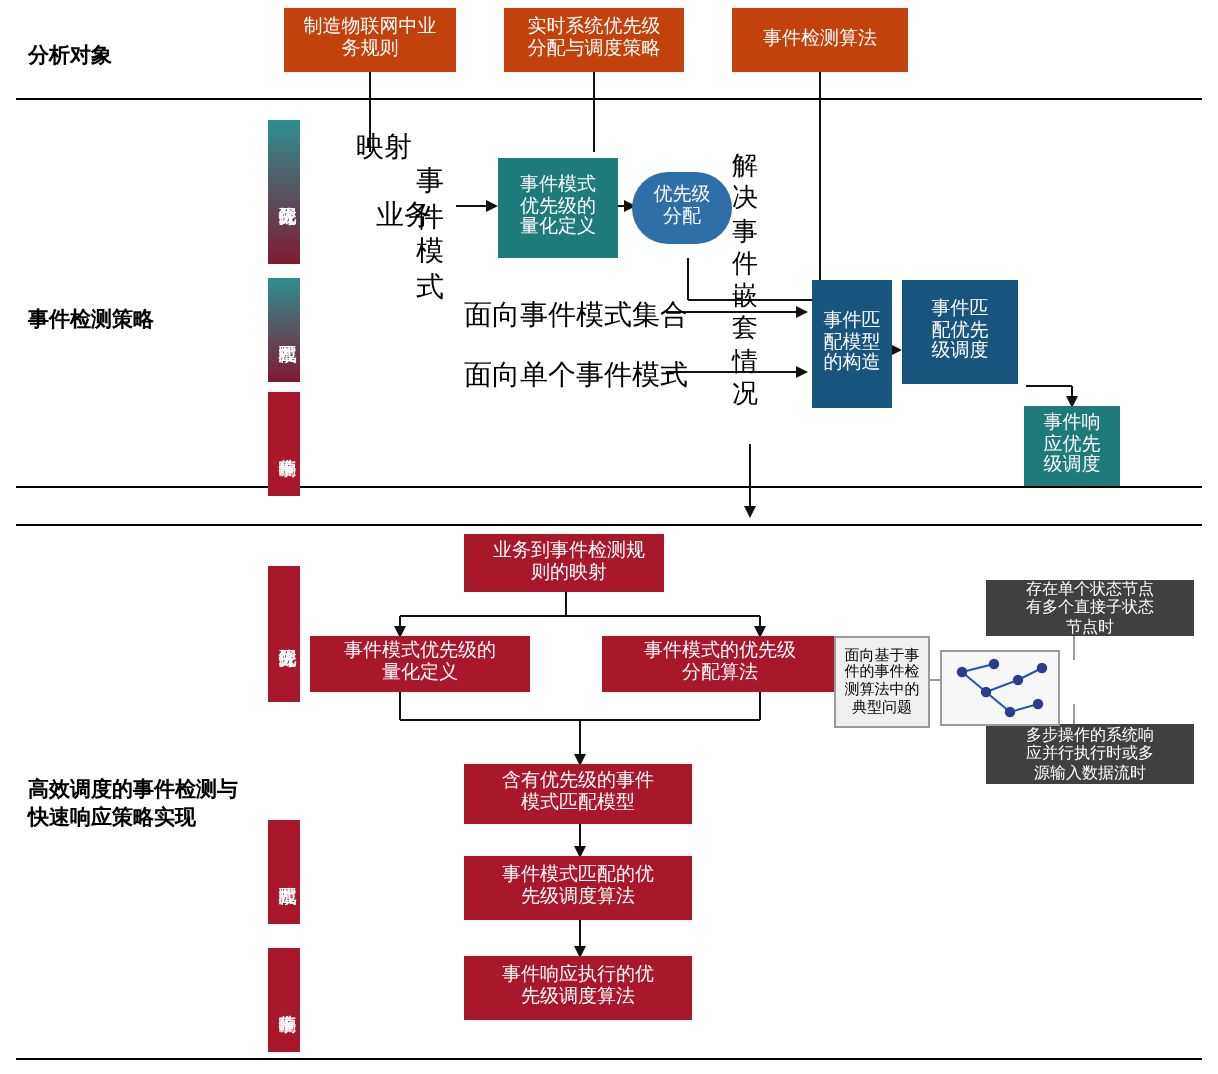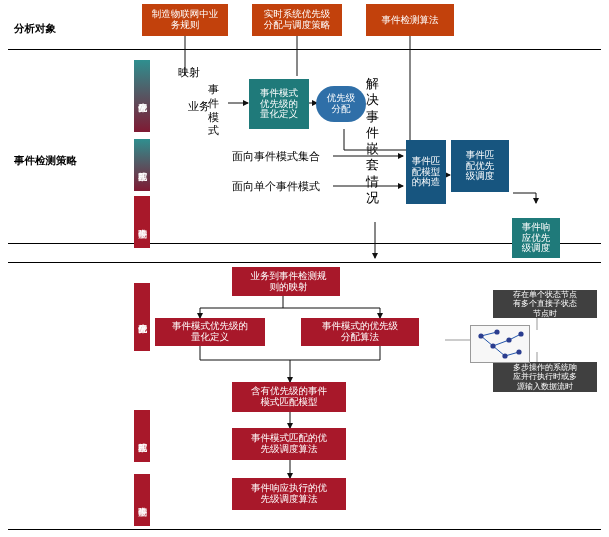--- a/index.html
+++ b/index.html
@@ -41,21 +41,21 @@
   .rowlabel{
     position:absolute;
     font-size:10.5px;
     color:#000;
     font-weight:bold;
     line-height:1.3;
     text-align:left;
   }
   .plaintext{
     position:absolute;
-    font-size:11px;
+    font-size:14px;
     color:#000;
     line-height:1.25;
     text-align:left;
     white-space:pre-line;
   }
   .hr{position:absolute;background:#000;height:1px;left:8px;width:593px;}
   svg.lines{position:absolute;left:0;top:0;width:609px;height:537px;pointer-events:none;}
   .notebox{
     position:absolute;box-sizing:border-box;
     border:1px solid #9a9a9a;
@@ -125,20 +125,22 @@
     <line x1="290" y1="412" x2="290" y2="428" stroke="#111" stroke-width="1" marker-end="url(#ar)"></line>
     <line x1="290" y1="460" x2="290" y2="478" stroke="#111" stroke-width="1" marker-end="url(#ar)"></line>
 
     <line x1="445" y1="340" x2="470" y2="340" stroke="#999" stroke-width="1"></line>
     <line x1="537" y1="318" x2="537" y2="330" stroke="#999" stroke-width="1"></line>
     <line x1="537" y1="352" x2="537" y2="362" stroke="#999" stroke-width="1"></line>
   </svg>
 
   <div class="rowlabel" style="left:14px;top:22px;">分析对象</div>
   <div class="rowlabel" style="left:14px;top:154px;">事件检测策略</div>
+  <div class="rowlabel" style="left:14px;top:389px;white-space:pre-line;">高效调度的事件检测与
+快速响应策略实现</div>
 
   <div class="box green" style="left:142px;top:4px;width:86px;height:32px;">制造物联网中业
 务规则</div>
   <div class="box green" style="left:252px;top:4px;width:90px;height:32px;">实时系统优先级
 分配与调度策略</div>
   <div class="box green" style="left:366px;top:4px;width:88px;height:32px;">事件检测算法</div>
 
   <div class="vlabel grad-pa" style="left:134px;top:60px;width:16px;height:72px;">优先级分配</div>
   <div class="vlabel grad-mm" style="left:134px;top:139px;width:16px;height:52px;">模式匹配</div>
   <div class="vlabel red" style="left:134px;top:196px;width:16px;height:52px;">事件响应</div>
@@ -158,41 +160,45 @@
 优先级的
 量化定义</div>
   <div class="box blue" style="left:316px;top:86px;width:50px;height:36px;">优先级
 分配</div>
   <div class="box darkblue" style="left:406px;top:140px;width:40px;height:64px;">事件匹
 配模型
 的构造</div>
   <div class="box darkblue" style="left:451px;top:140px;width:58px;height:52px;">事件匹
 配优先
 级调度</div>
-  <div class="box teal" style="left:512px;top:218px;width:48px;height:40px;">事件响
+  <div class="box teal" style="left:512px;top:203px;width:48px;height:40px;">事件响
 应优先
 级调度</div>
 
   <div class="vlabel red" style="left:134px;top:283px;width:16px;height:68px;">优先级分配</div>
   <div class="vlabel red" style="left:134px;top:410px;width:16px;height:52px;">模式匹配</div>
   <div class="vlabel red" style="left:134px;top:474px;width:16px;height:52px;">事件响应</div>
 
-  <div class="box red" style="left:232px;top:267px;width:108px;height:29px;padding-left:8px;">业务到事件检测规
+  <div class="box red" style="left:232px;top:267px;width:100px;height:29px;padding-left:8px;">业务到事件检测规
 则的映射</div>
   <div class="box red" style="left:155px;top:318px;width:110px;height:28px;">事件模式优先级的
 量化定义</div>
   <div class="box red" style="left:301px;top:318px;width:118px;height:28px;">事件模式的优先级
 分配算法</div>
   <div class="box red" style="left:232px;top:382px;width:114px;height:30px;">含有优先级的事件
 模式匹配模型</div>
   <div class="box red" style="left:232px;top:428px;width:114px;height:32px;">事件模式匹配的优
 先级调度算法</div>
   <div class="box red" style="left:232px;top:478px;width:114px;height:32px;">事件响应执行的优
 先级调度算法</div>
 
+  <div class="notebox" style="left:417px;top:318px;width:48px;height:46px;">面向基于事
+件的事件检
+测算法中的
+典型问题</div>
 
   <div class="box red2" style="left:493px;top:290px;width:104px;height:28px;font-size:8px;">存在单个状态节点
 有多个直接子状态
 节点时</div>
   <div class="box red2" style="left:493px;top:362px;width:104px;height:30px;font-size:8px;">多步操作的系统响
 应并行执行时或多
 源输入数据流时</div>
 
   <div class="graphbox" style="left:470px;top:325px;width:60px;height:38px;">
     <svg width="58" height="36" viewBox="0 0 58 36">

